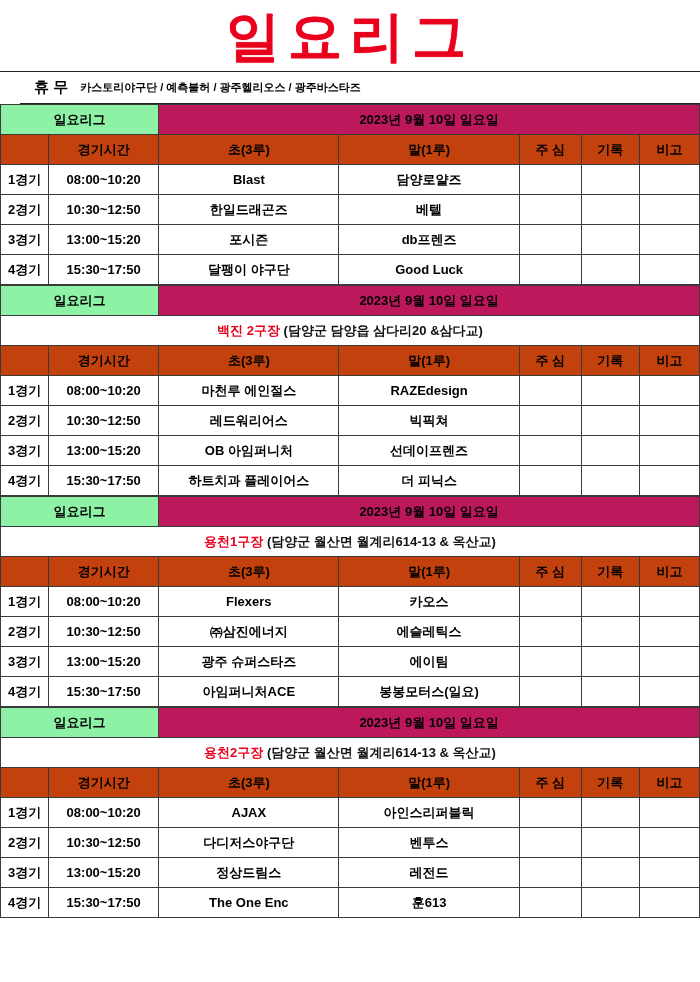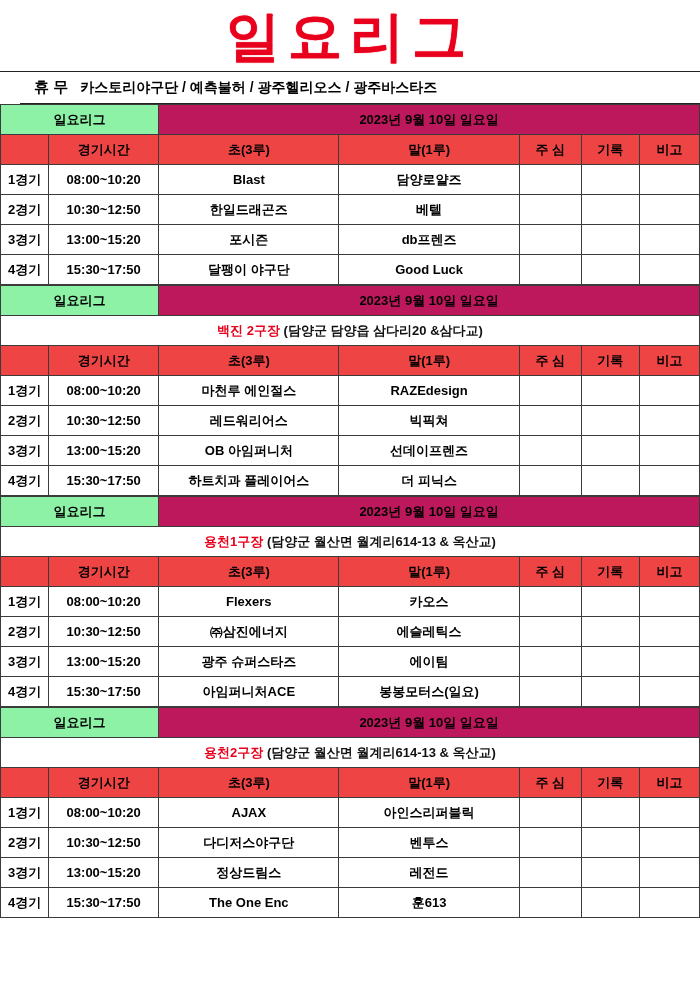--- a/index.html
+++ b/index.html
@@ -49,21 +49,21 @@
     align-items: center;
     padding-left: 14px;
     gap: 12px;
     margin-left: 20px;
   }
   .notice-label {
     font-size: 15px;
     font-weight: bold;
   }
   .notice-text {
-    font-size: 14px;
+    font-size: 11px;
     font-weight: bold;
   }
 
   
   table.grid {
     width: 700px;
     border-collapse: collapse;
     table-layout: fixed;
   }
   table.grid td {
@@ -92,21 +92,21 @@
     background: #ffffff;
     font-weight: bold;
     font-size: 14px;
     height: 32px;
   }
   .stadium-name { color: #e8001c; font-weight: bold; }
   .stadium-addr { color: #111111; font-weight: bold; }
 
   
   .colhead {
-    background: #ef4444;
+    background: #c2410c;
     font-weight: bold;
     font-size: 14px;
   }
 
   
   .gnum { font-size: 12px; font-weight: bold; }
   .gtime { font-size: 13px; font-weight: bold; }
   .team { font-size: 13.5px; font-weight: bold; }
   .blank { }
 </style>

